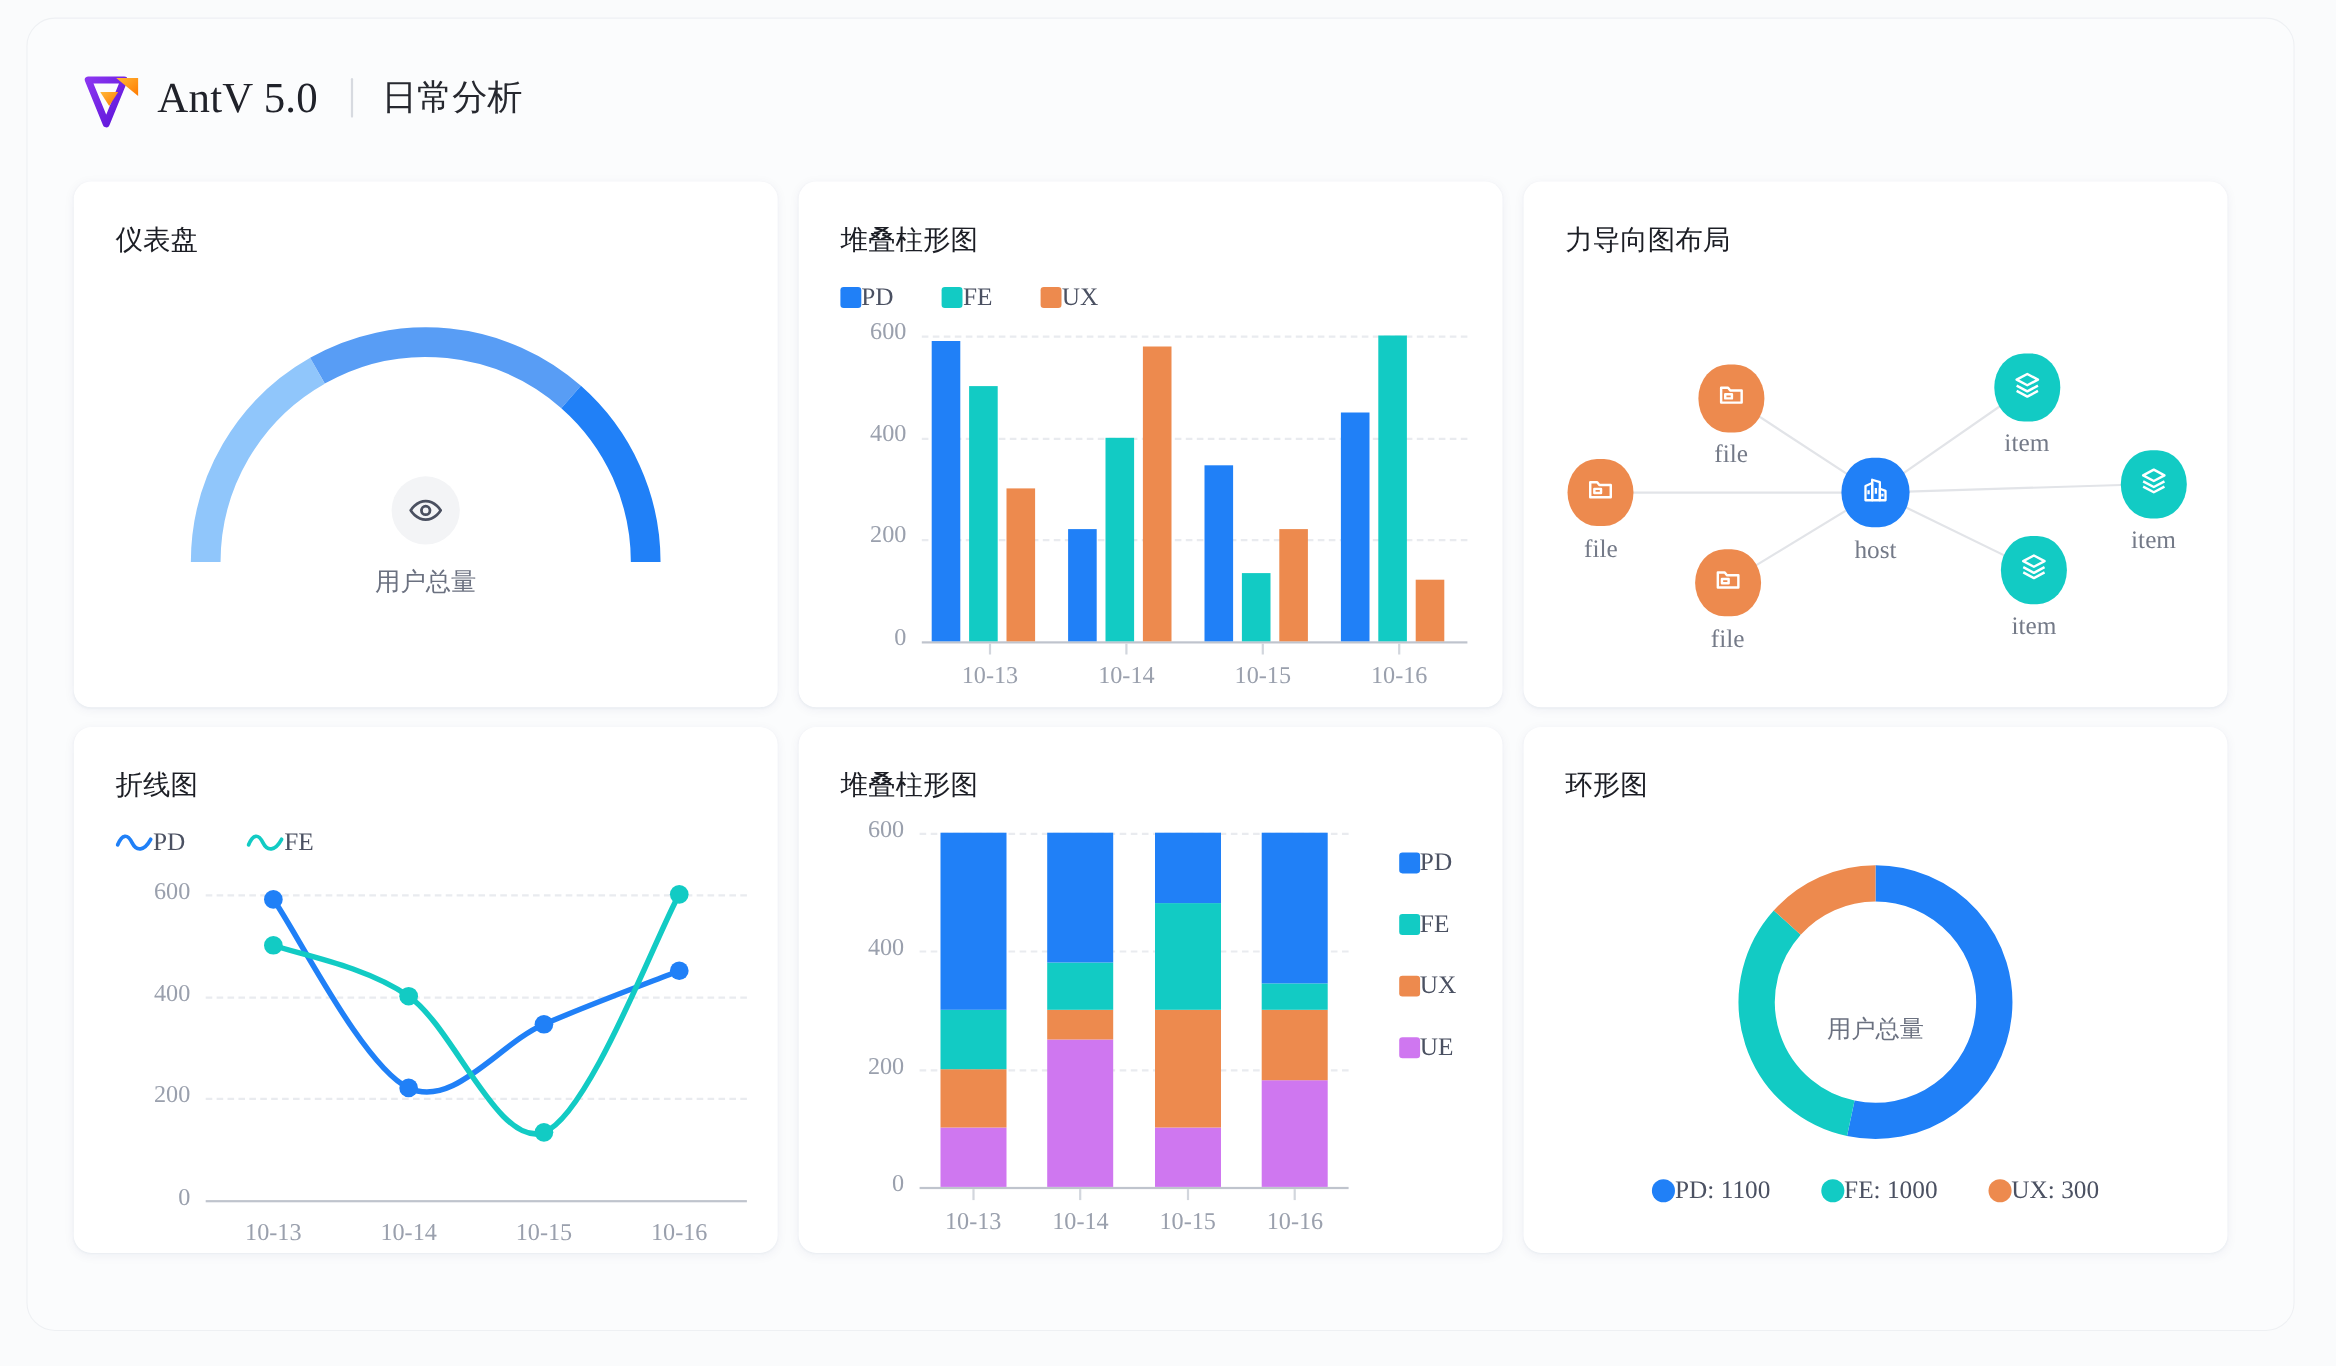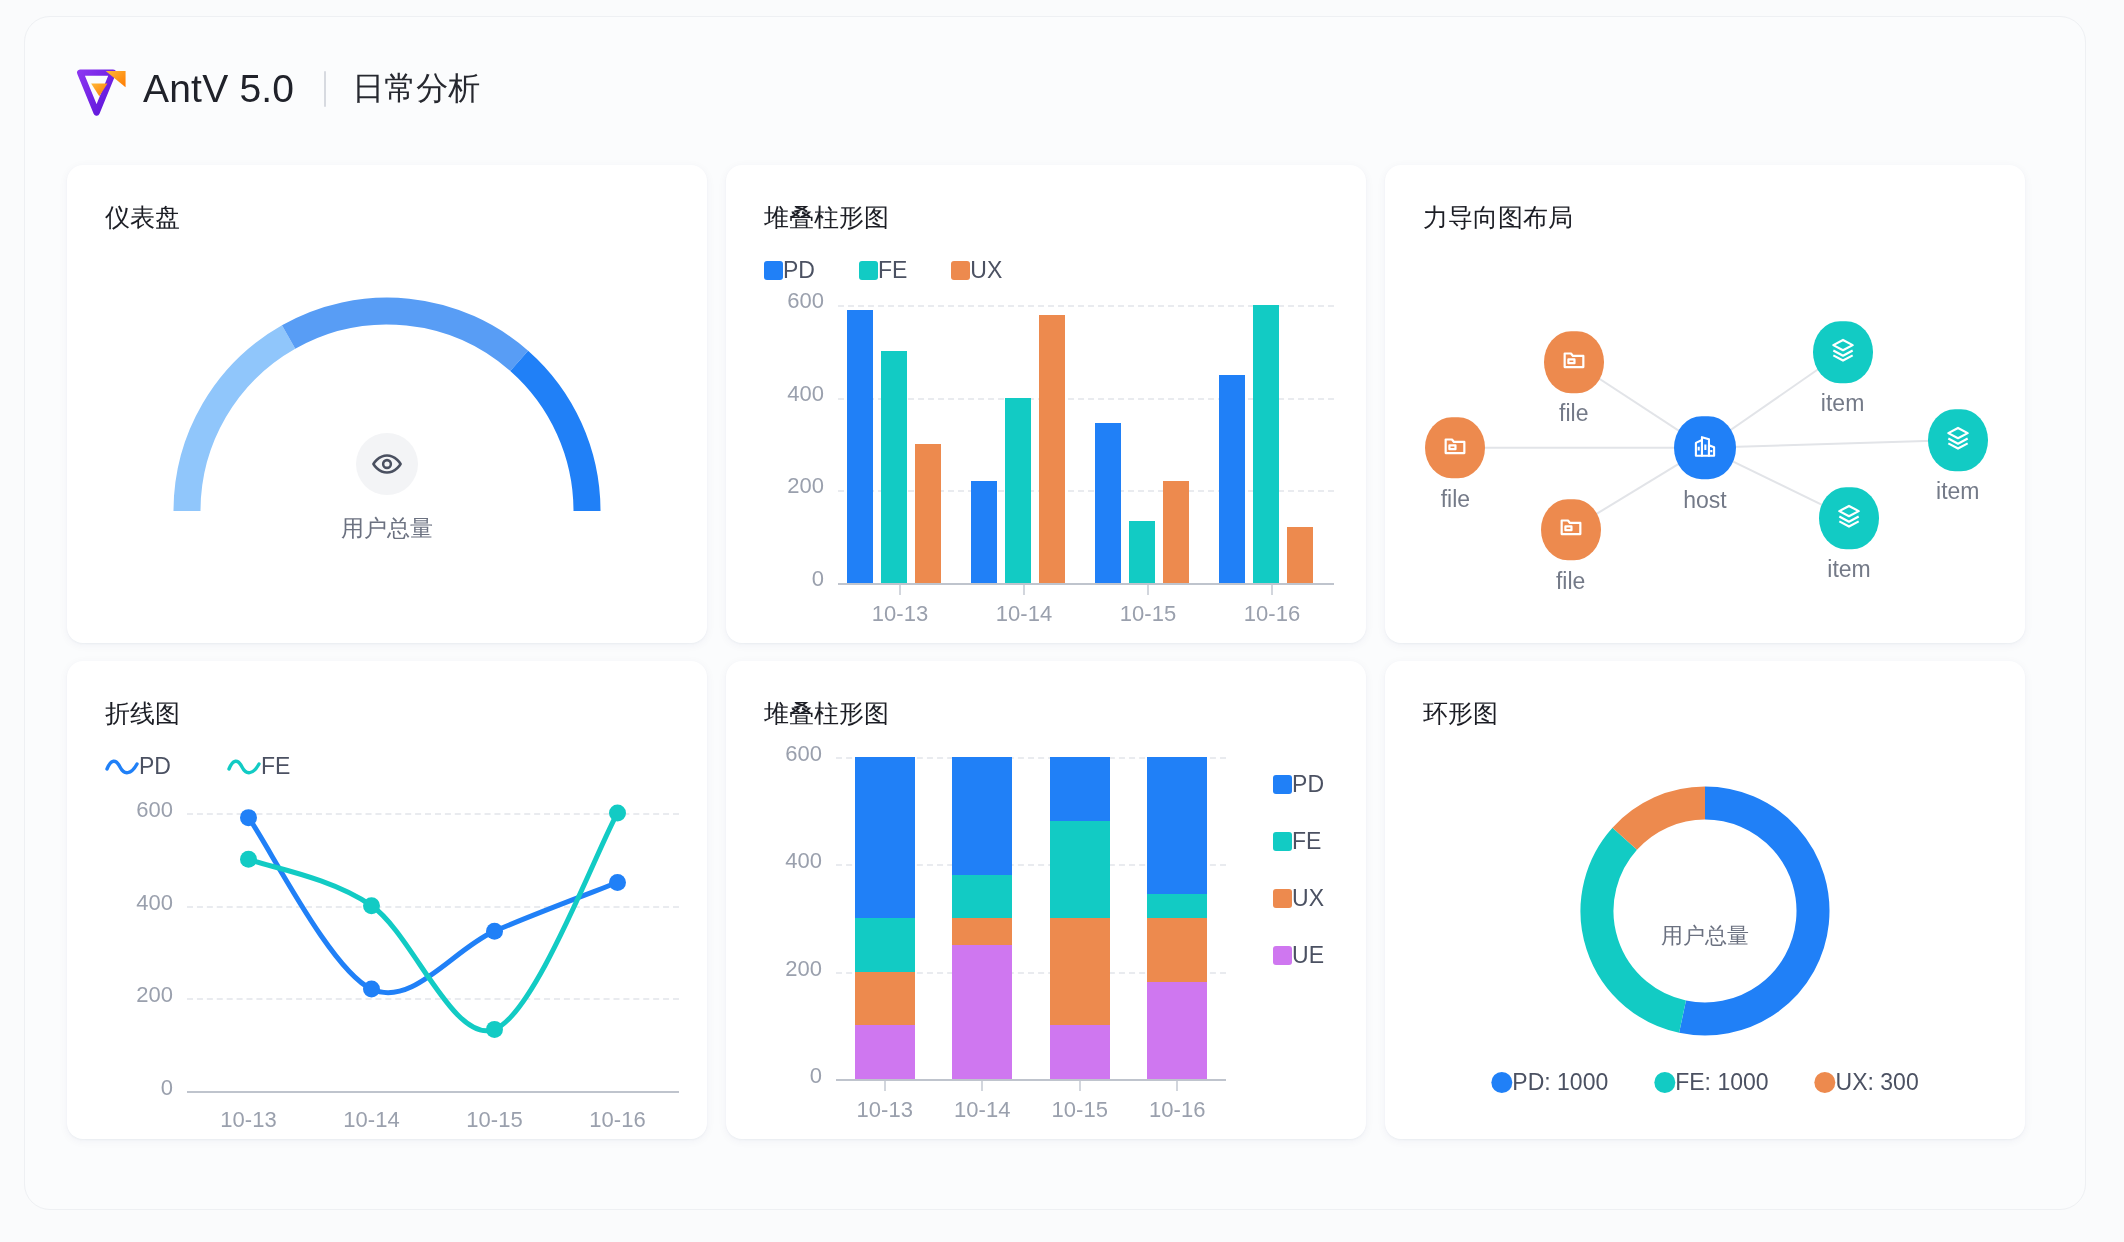--- a/index.html
+++ b/index.html
@@ -11,20 +11,21 @@
     -webkit-font-smoothing:antialiased;
     overflow:hidden;
   }
   .page-frame{
     position:absolute;left:24px;top:16px;
     width:2062px;height:1194px;
     background:#fbfcfd;
     border:1px solid #eef0f3;
     border-radius:26px;
     box-sizing:border-box;
+    font-family:Liberation Serif, serif;
   }
   
   .header{
     position:absolute;left:48px;top:40px;
     display:flex;align-items:center;height:64px;
   }
   .logo{width:58px;height:58px;margin-right:12px;flex:none;}
   .brand{
     font-size:39px;color:#20222a;letter-spacing:.2px;
     font-weight:400;white-space:nowrap;
@@ -397,21 +398,21 @@
             <path d="M 138 30 A 108 108 0 1 1 115.54553739168202 243.63994087925101" fill="none" stroke="#2080F7" stroke-width="33"></path>
             <path d="M 115.54553739168202 243.63994087925101 A 108 108 0 0 1 57.74035884844142 65.73389451324331" fill="none" stroke="#12CBC4" stroke-width="33"></path>
             <path d="M 57.74035884844142 65.73389451324331 A 108 108 0 0 1 137.99999999999997 30" fill="none" stroke="#ED8A4E" stroke-width="33"></path>
           </svg>
         <div class="donut-sub">用户总量</div>
       </div>
 
       <div class="legend-row" style="left:50%;transform:translateX(-50%);top:408px;gap:46px;">
         <div class="legend-item">
           <span class="legend-dot" style="background:#2080F7"></span>
-          <span class="legend-label">PD: 1000</span>
+          <span class="legend-label">PD: 1100</span>
         </div>
         <div class="legend-item">
           <span class="legend-dot" style="background:#12CBC4"></span>
           <span class="legend-label">FE: 1000</span>
         </div>
         <div class="legend-item">
           <span class="legend-dot" style="background:#ED8A4E"></span>
           <span class="legend-label">UX: 300</span>
         </div>
       </div>

